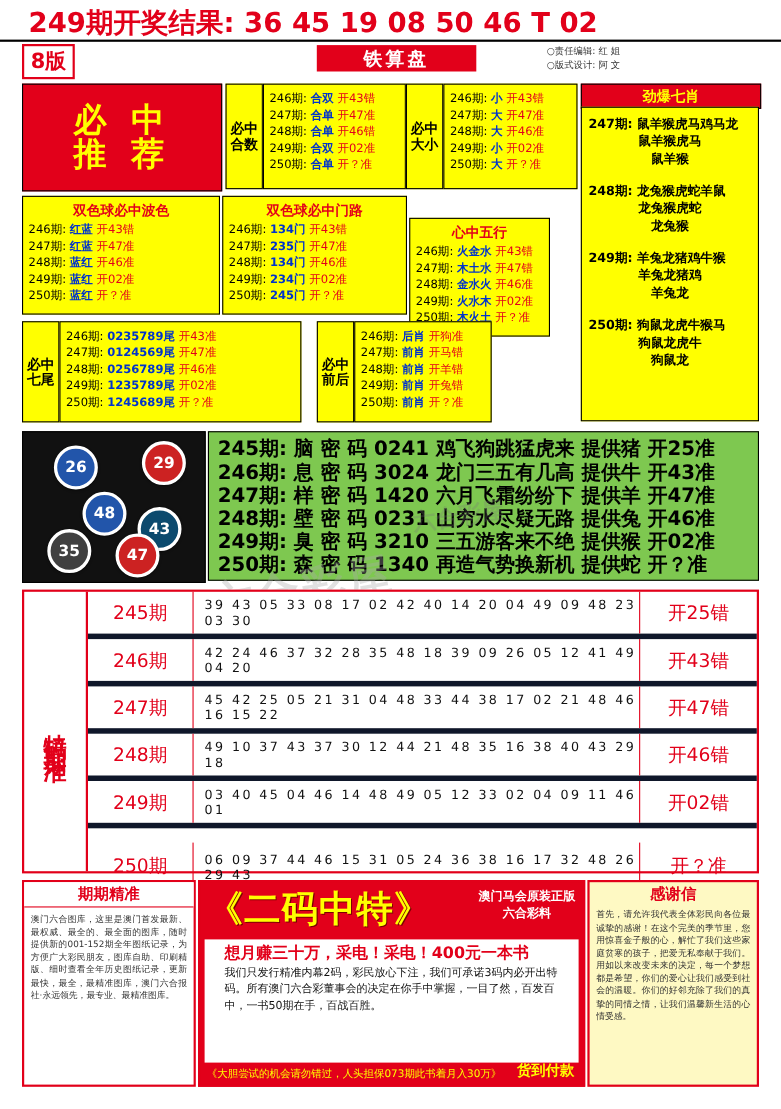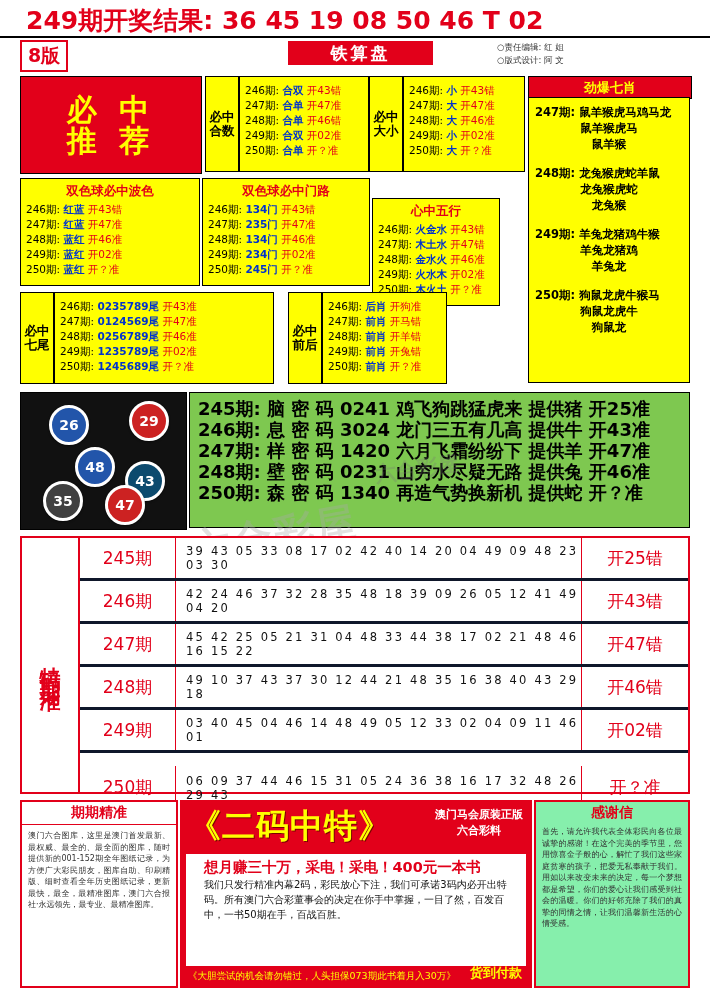--- a/index.html
+++ b/index.html
@@ -41,21 +41,21 @@
   .chip{position:absolute;width:34px;height:34px;border-radius:50%;border:3px solid #fff;display:flex;align-items:center;justify-content:center;font-size:14px;font-weight:bold;color:#fff;box-shadow:0 1px 2px rgba(0,0,0,.5);}
 
   
   .codebox{position:absolute;left:189px;top:392px;width:501px;height:136px;background:#7ec850;border:1px solid #000;box-sizing:border-box;padding:5px 8px;}
   .codeline{font-size:18px;line-height:21px;white-space:nowrap;font-weight:bold;}
 
   
   .tbl{position:absolute;left:20px;top:536px;width:670px;height:258px;border:2px solid #e2001a;box-sizing:border-box;background:#fff;}
   .tbl-left{position:absolute;left:0;top:0;width:58px;height:100%;border-right:2px solid #e2001a;display:flex;align-items:center;justify-content:center;box-sizing:border-box;}
   .tbl-left span{font-size:21px;font-weight:bold;color:#e2001a;writing-mode:vertical-rl;text-orientation:upright;letter-spacing:6px;line-height:28px;}
-  .trow{position:absolute;left:58px;right:0;height:43px;border-bottom:3px solid #0f172a;box-sizing:border-box;}
+  .trow{position:absolute;left:58px;right:0;height:43px;border-bottom:5px solid #0f172a;box-sizing:border-box;}
   .trow.last{border-bottom:none;}
   .tcell-issue{position:absolute;left:0;top:0;width:96px;height:100%;border-right:1px solid #e2001a;display:flex;align-items:center;justify-content:center;font-size:17px;color:#e2001a;box-sizing:border-box;}
   .tcell-nums{position:absolute;left:96px;right:106px;top:0;height:100%;display:flex;align-items:center;padding-left:10px;font-size:11.5px;letter-spacing:2.2px;color:#111;border-right:1px solid #e2001a;box-sizing:border-box;}
   .tcell-res{position:absolute;right:0;top:0;width:106px;height:100%;display:flex;align-items:center;justify-content:center;font-size:17px;color:#e2001a;box-sizing:border-box;}
 
   
   .wm{position:absolute;left:190px;top:508px;font-size:40px;color:rgba(170,170,170,.35);font-weight:bold;transform:rotate(-10deg);pointer-events:none;letter-spacing:2px;}
   .wm2{position:absolute;left:375px;top:455px;font-size:21px;color:rgba(120,120,120,.28);font-weight:bold;transform:rotate(-8deg);pointer-events:none;}
 
   
@@ -68,21 +68,21 @@
   .bl2 .top{height:52px;position:relative;}
   .bl2 .big{position:absolute;left:6px;top:2px;font-size:33px;font-weight:bold;color:#ffff00;letter-spacing:1px;text-shadow:1px 1px 0 #7a0000;white-space:nowrap;}
   .bl2 .rt{position:absolute;right:5px;top:5px;width:92px;font-size:11px;color:#fff;font-weight:bold;line-height:16px;text-align:center;}
   .bl2 .mid{margin:0 4px;background:#fff;height:112px;padding:3px 18px;box-sizing:border-box;}
   .bl2 .m1{font-size:14.5px;font-weight:bold;color:#e2001a;line-height:20px;white-space:nowrap;}
   .bl2 .m2{font-size:10px;line-height:15px;color:#111;}
   .bl2 .bot{height:20px;display:flex;align-items:center;}
   .bl2 .bl-note{color:#ffff00;font-size:9.5px;margin-left:6px;}
   .bl2 .pay{position:absolute;right:8px;bottom:4px;color:#ffff00;font-size:13px;font-weight:bold;}
 
-  .bl3{left:534px;top:800px;width:156px;height:188px;border:2px solid #e2001a;background:#86efac;}
+  .bl3{left:534px;top:800px;width:156px;height:188px;border:2px solid #e2001a;background:#fef9c3;}
   .bl3 .h{height:22px;color:#e2001a;font-weight:bold;font-size:14px;display:flex;align-items:center;justify-content:center;}
   .bl3 .b{padding:2px 6px;font-size:8px;line-height:11.5px;color:#333;text-align:justify;}
 
 </style>
 </head>
 <body>
 
 <div class="page">
 
   <div class="hdr">
@@ -203,20 +203,21 @@
     <div class="chip" style="left:54px;top:54px;background:#2255aa;">48</div>
     <div class="chip" style="left:22px;top:88px;background:#404040;">35</div>
     <div class="chip" style="left:84px;top:92px;background:#cc2222;">47</div>
   </div>
 
   <div class="codebox">
     <div class="codeline"><span>245期:</span> <span>脑</span> <span>密  码</span> <span>0241</span> <span>鸡飞狗跳猛虎来</span> <span>提供猪</span> <span>开25准</span></div>
     <div class="codeline"><span>246期:</span> <span>息</span> <span>密  码</span> <span>3024</span> <span>龙门三五有几高</span> <span>提供牛</span> <span>开43准</span></div>
     <div class="codeline"><span>247期:</span> <span>样</span> <span>密  码</span> <span>1420</span> <span>六月飞霜纷纷下</span> <span>提供羊</span> <span>开47准</span></div>
     <div class="codeline"><span>248期:</span> <span>壁</span> <span>密  码</span> <span>0231</span> <span>山穷水尽疑无路</span> <span>提供兔</span> <span>开46准</span></div>
+    <div class="codeline"><span>249期:</span> <span>臭</span> <span>密  码</span> <span>3210</span> <span>三五游客来不绝</span> <span>提供猴</span> <span>开02准</span></div>
     <div class="codeline"><span>250期:</span> <span>森</span> <span>密  码</span> <span>1340</span> <span>再造气势换新机</span> <span>提供蛇</span> <span>开？准</span></div>
   </div>
 
   <div class="wm2">六合彩屋</div>
   <div class="wm">六合彩屋</div>
 
   <div class="tbl">
     <div class="tbl-left">
         <span>特码期期准</span>
       </div>

